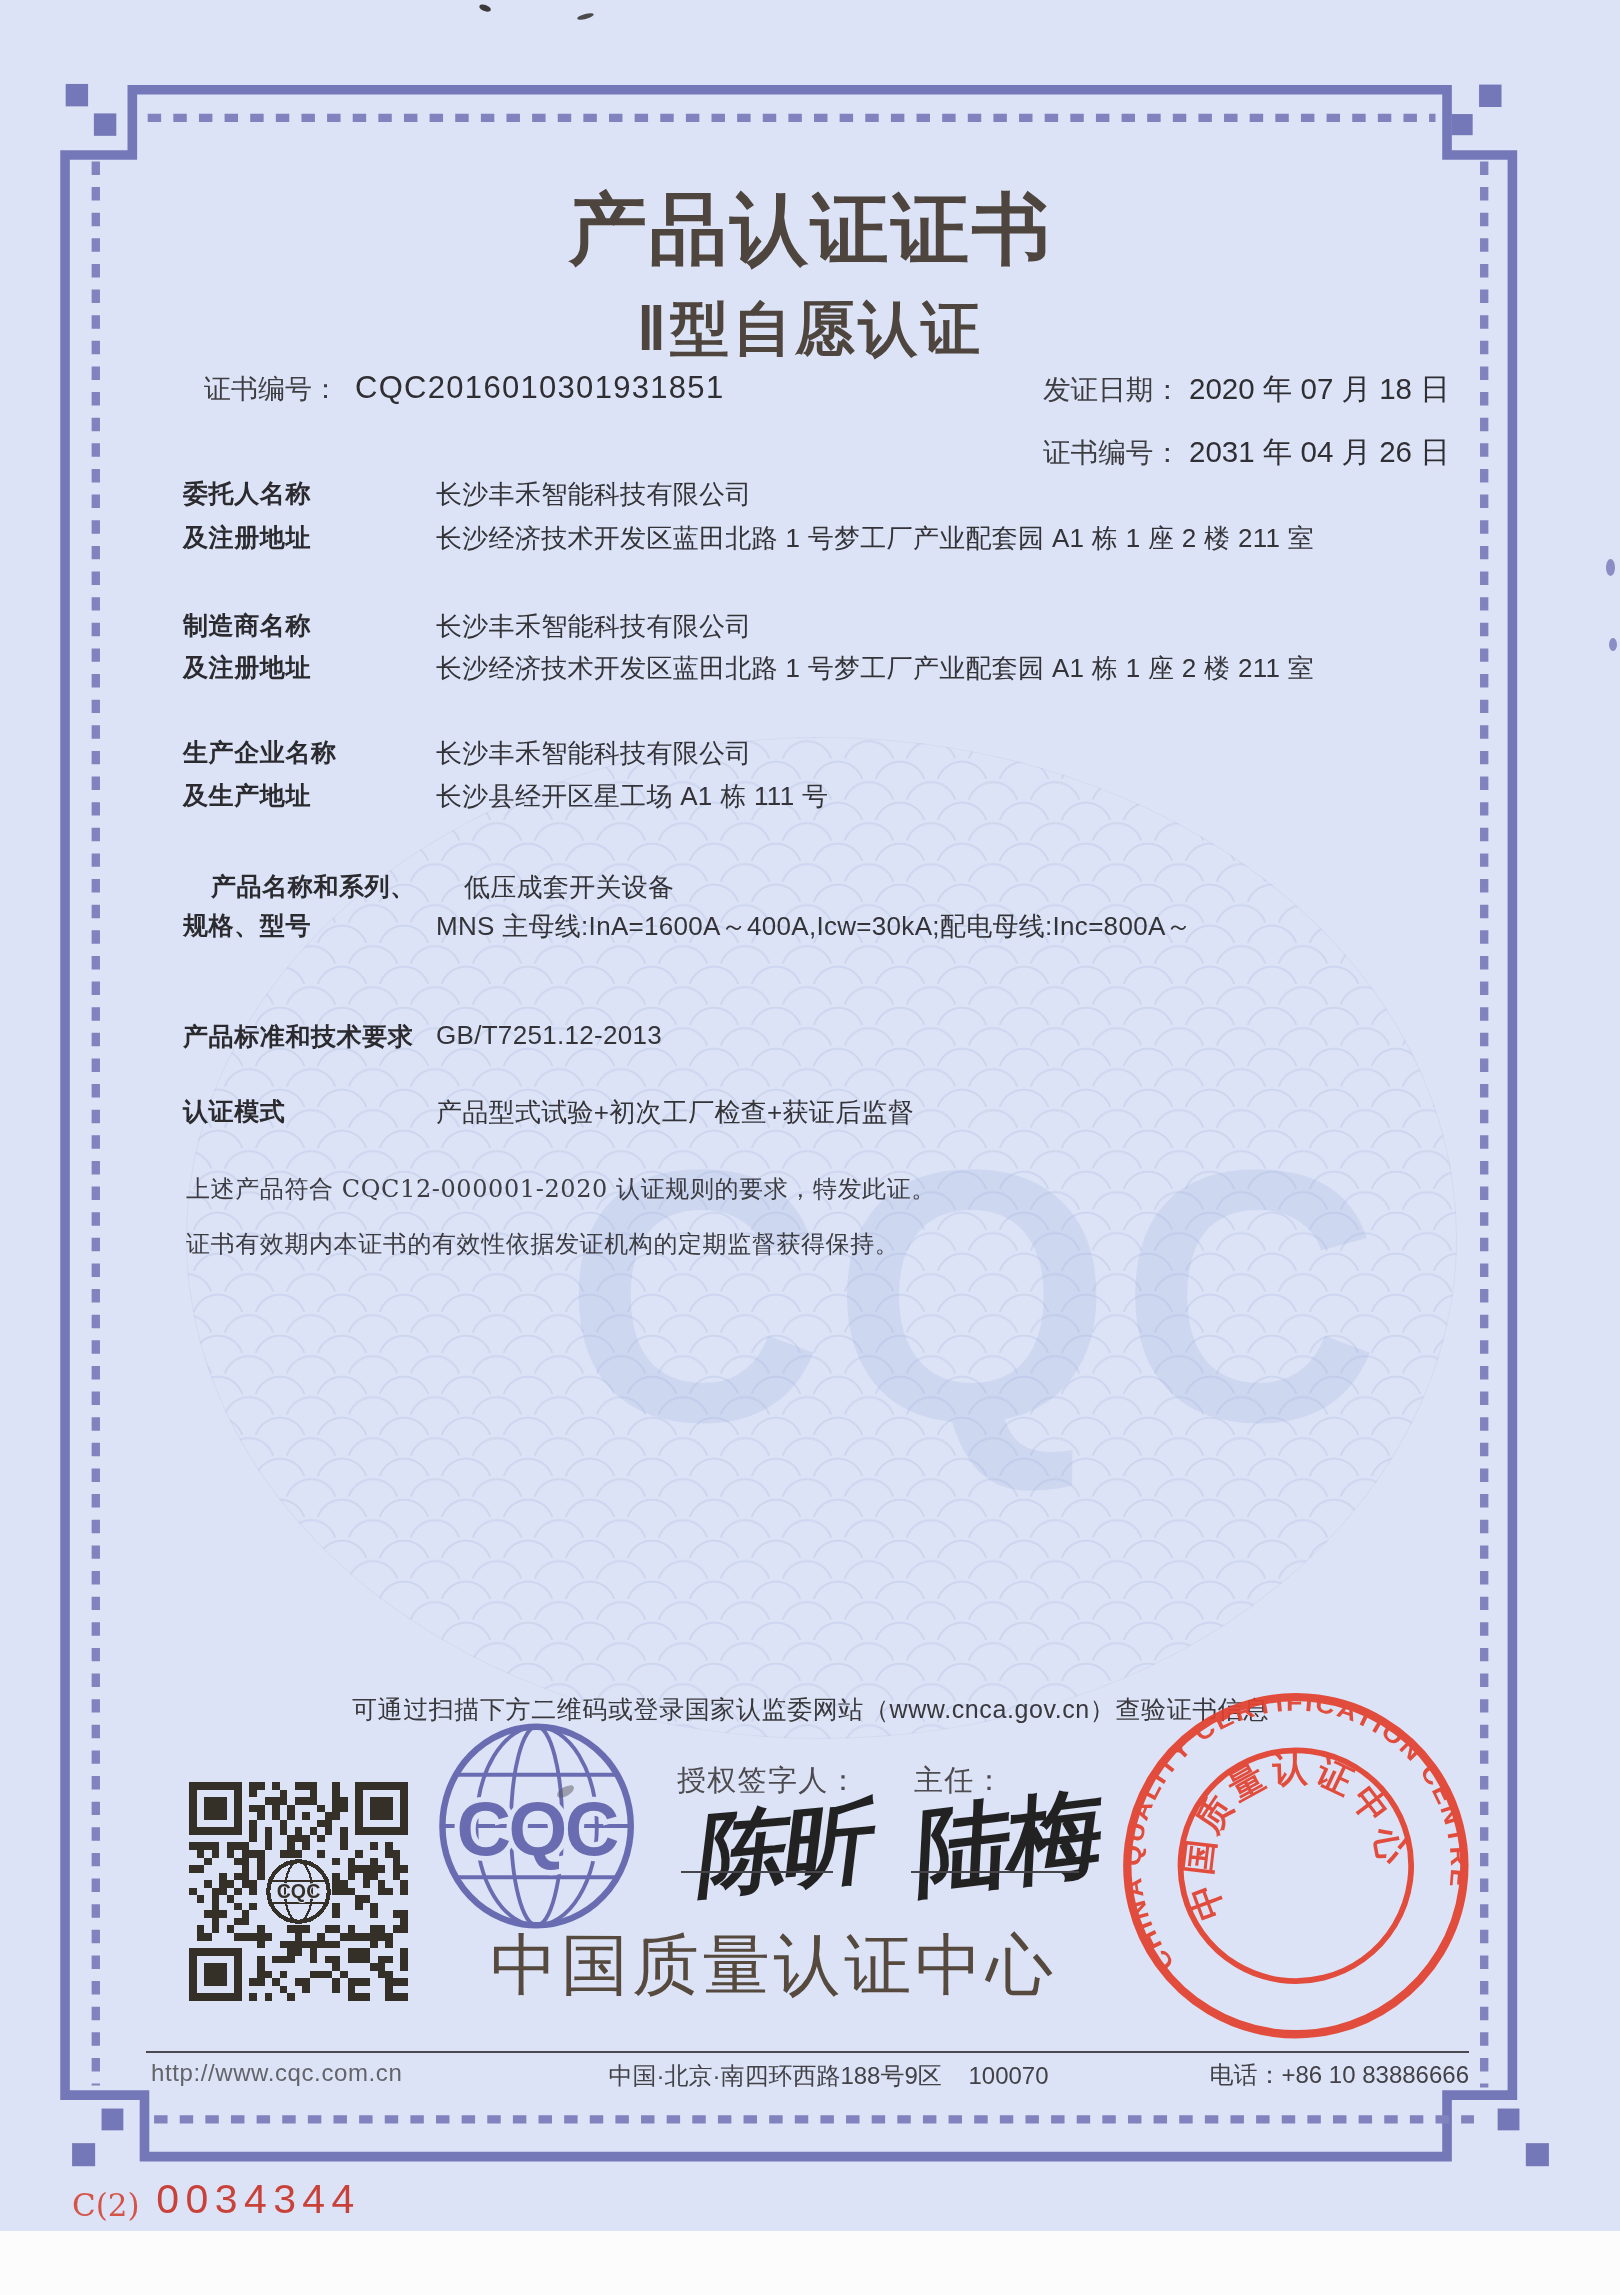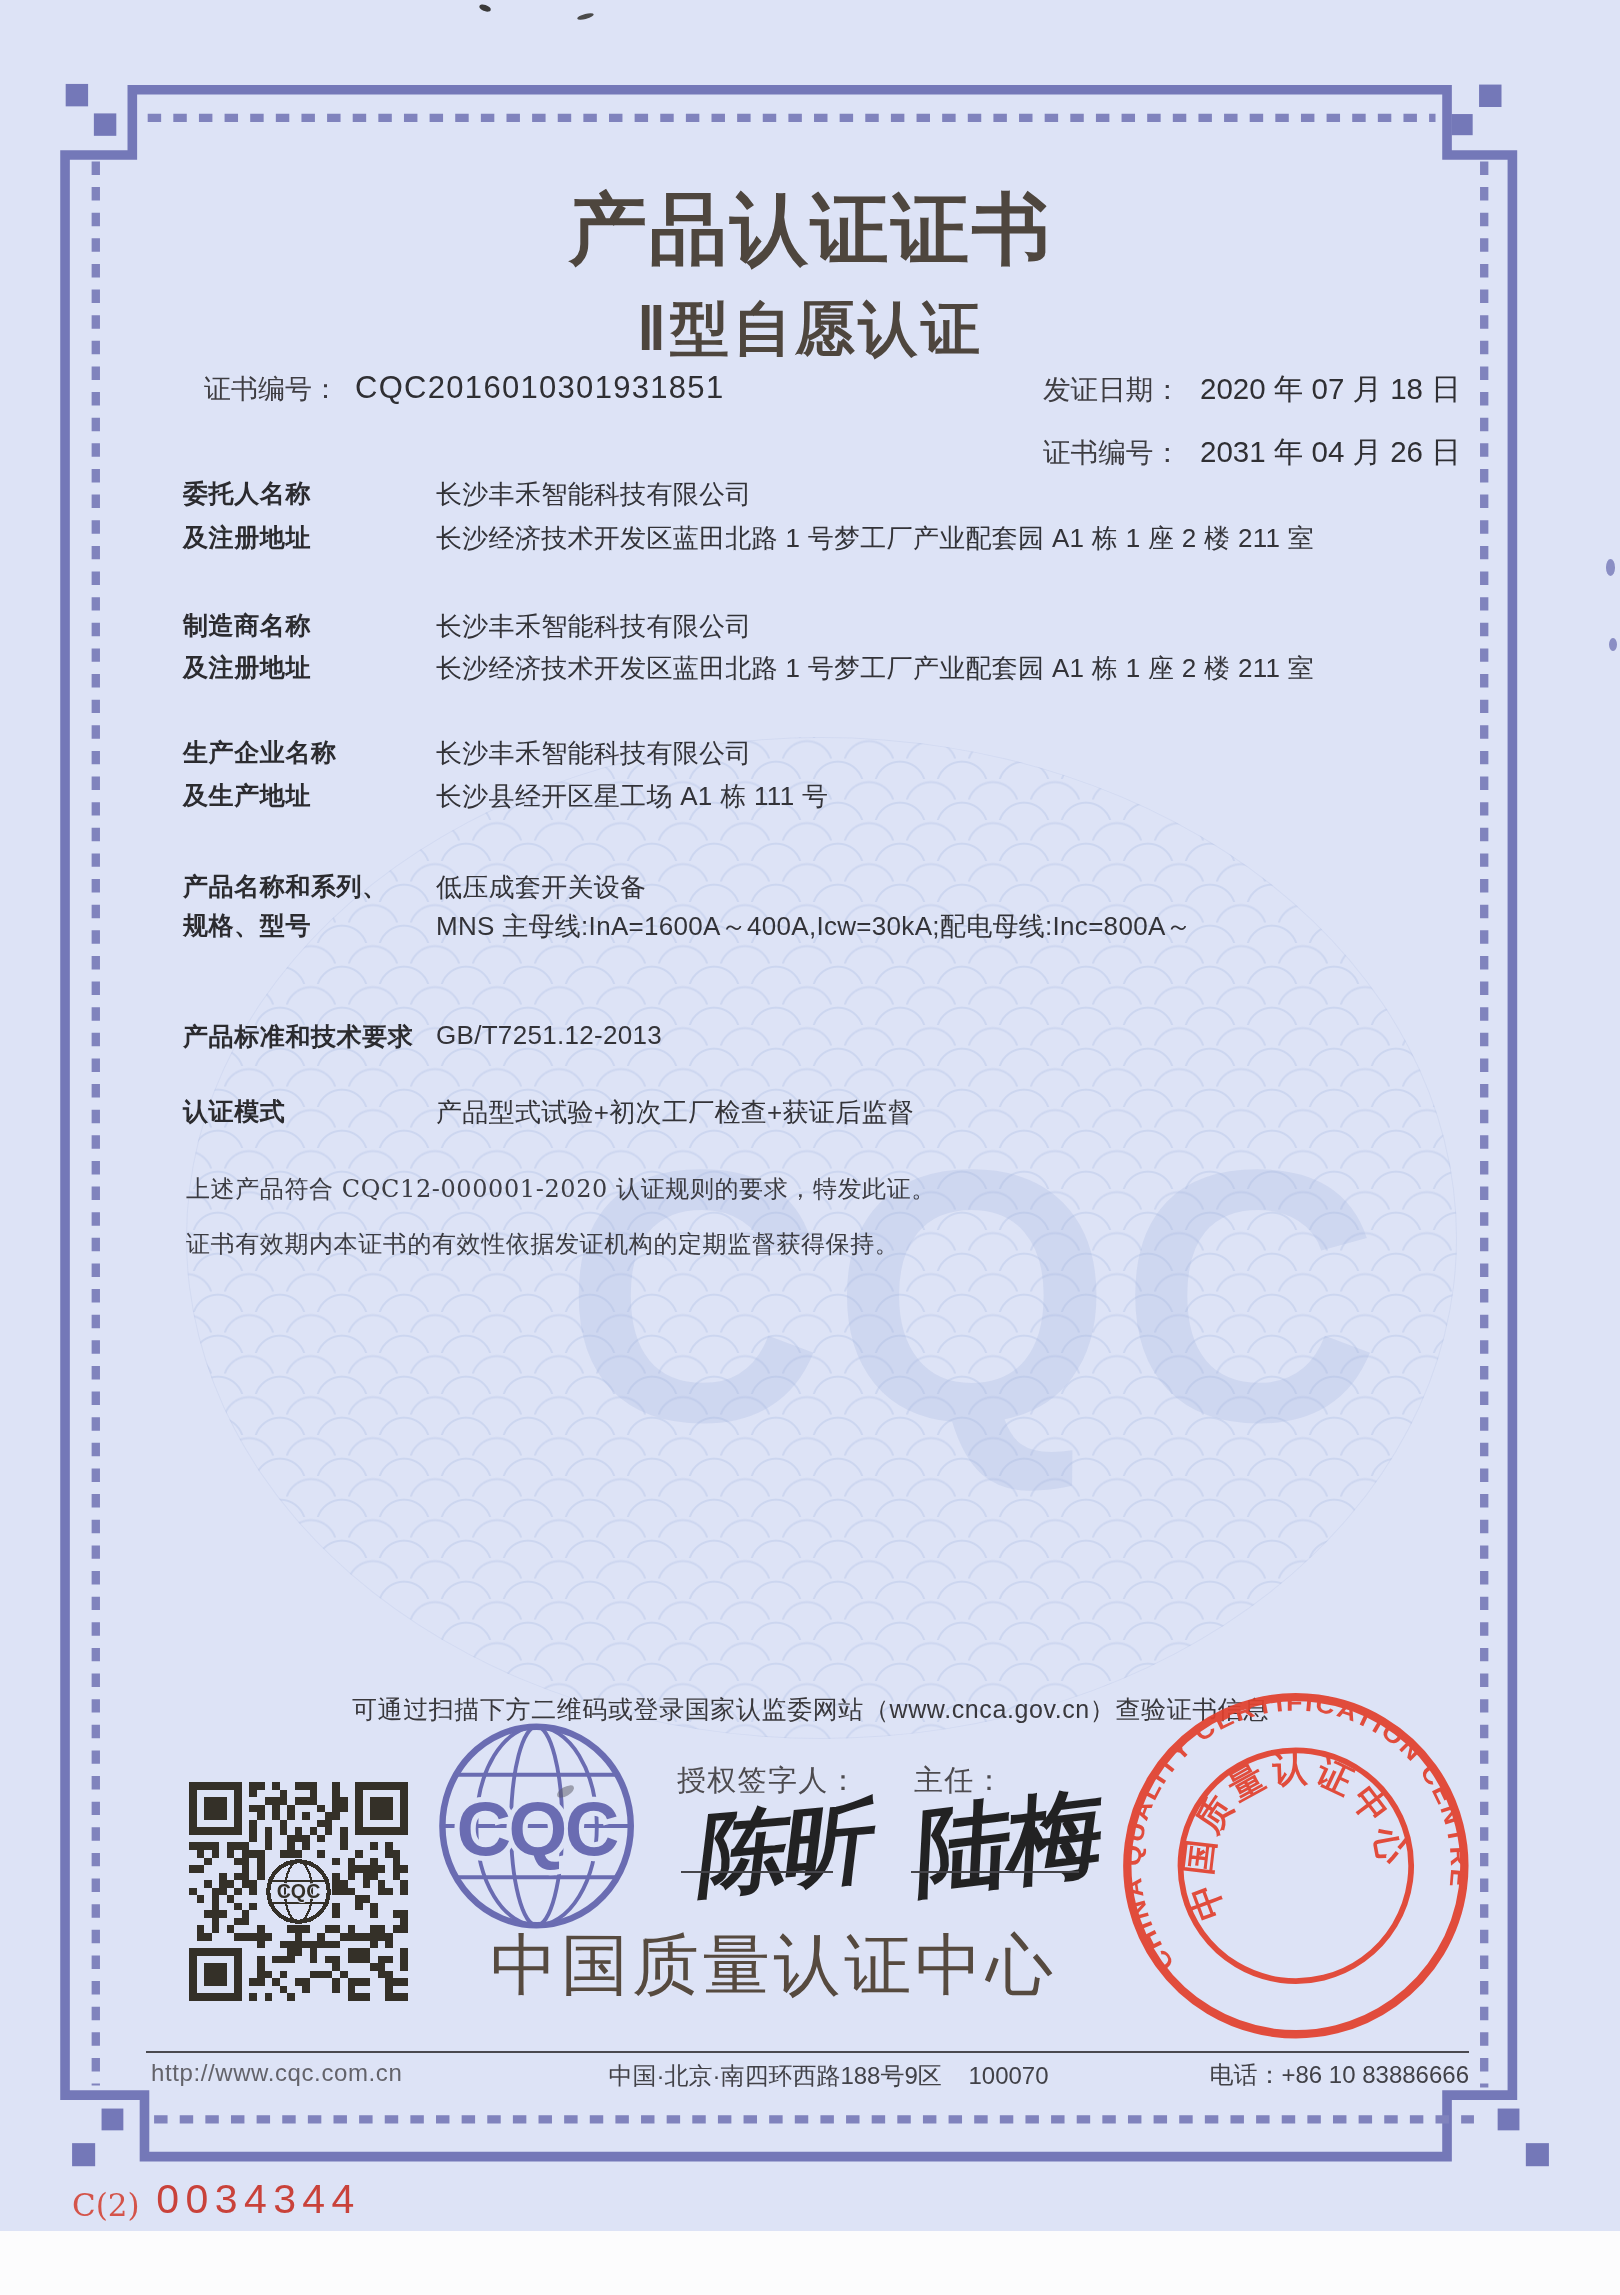--- a/index.html
+++ b/index.html
@@ -11,29 +11,29 @@
 
   
   .title{left:0;right:0;top:178px;text-align:center;font-size:78px;font-weight:bold;
          letter-spacing:2.6px;color:#4e463e;}
   .subtitle{left:0;right:0;top:290px;text-align:center;font-size:59px;font-weight:600;
             letter-spacing:3.8px;color:#4e463e;}
 
   .certline{left:204px;top:370px;font-size:27px;color:#3e3d42;display:flex;align-items:baseline;}
   .certline .val{font-family:Liberation Sans, sans-serif;font-size:31px;letter-spacing:1.3px;color:#2f2f33;margin-left:16px;}
   .dateline{left:1043px;font-size:27.6px;color:#3e3d42;display:flex;align-items:baseline;white-space:nowrap;}
-  .dateline .val{font-family:"Liberation Sans",sans-serif;font-size:29.5px;color:#2f2f33;margin-left:19px;}
+  .dateline .val{font-family:"Liberation Sans",sans-serif;font-size:29.5px;color:#2f2f33;margin-left:8px;}
   .d1{top:370px;} .d2{top:433px;}
 
   
   .frow{position:absolute;left:183px;display:flex;white-space:nowrap;}
   .frow .lab{width:253px;flex:0 0 253px;font-weight:bold;font-size:25px;color:#2b2b2f;letter-spacing:0.6px;}
   .frow .val{font-size:26px;color:#333338;letter-spacing:0.3px;}
   .fr0{top:477px;} .fr1{top:521px;} .fr2{top:609px;} .fr3{top:651px;}
-  .fr4{top:736px;} .fr5{top:779px;} .fr6{top:870px;} .fr7{top:909px;}
+  .fr4{top:736px;} .fr5{top:779px;} .fr6{top:870px;margin-left:28px;} .fr7{top:909px;}
   .fr8{top:943px;} .fr9{top:1020px;} .fr10{top:1095px;}
 
   .stmt{left:186px;font-family:"DejaVu Serif",serif;font-size:24px;color:#3c3c42;letter-spacing:0.6px;white-space:nowrap;}
   .s1{top:1173px;} .s2{top:1228px;}
 
   
   .notice{left:0;right:0;top:1693px;text-align:center;font-size:25px;color:#39383c;letter-spacing:0.6px;}
   .siglabel{top:1761px;font-size:29px;color:#4d4b4f;letter-spacing:1.3px;}
   .sl1{left:677px;} .sl2{left:914px;}
   .sig{font-family:"DejaVu Serif",serif;font-weight:600;color:#141414;opacity:.93;white-space:nowrap;}

